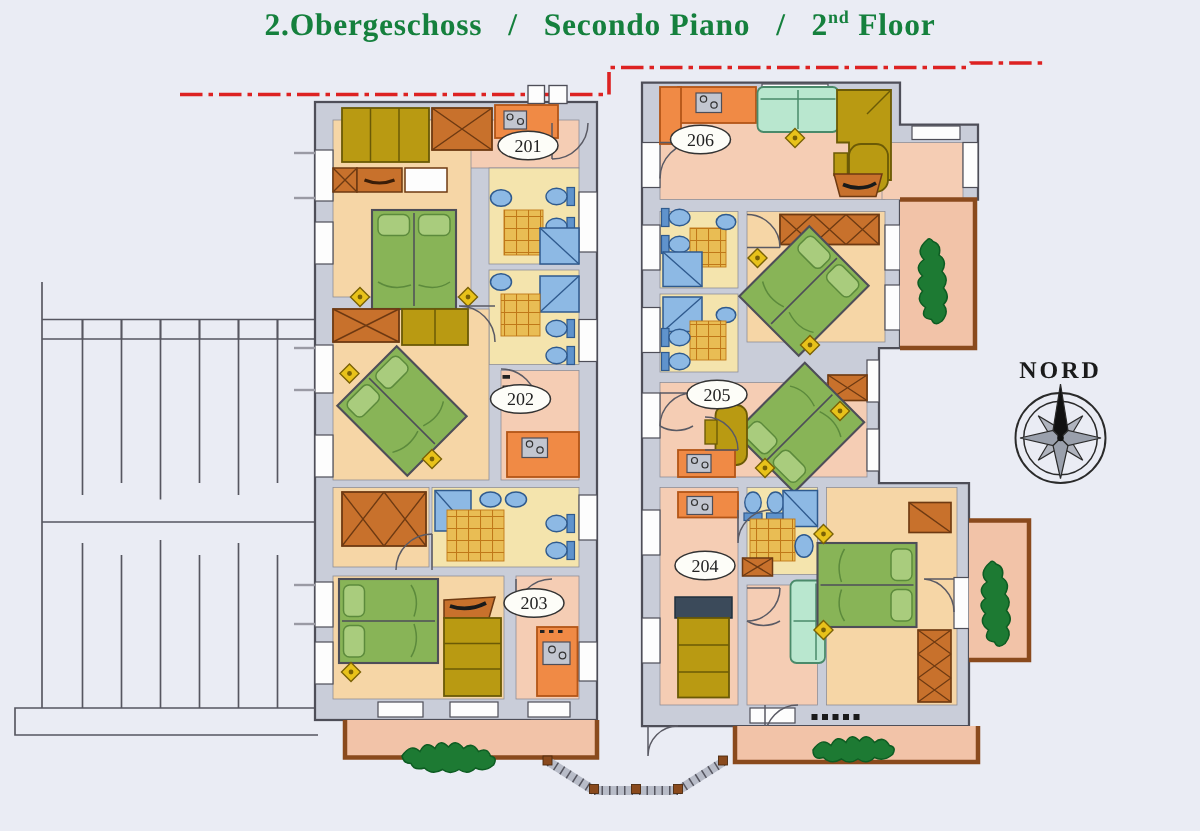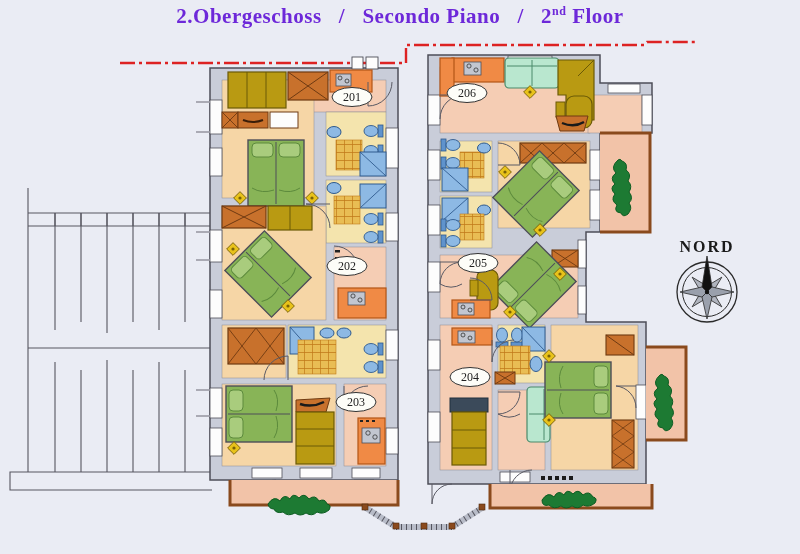--- a/index.html
+++ b/index.html
@@ -6,21 +6,21 @@
   body{
     width:800px;height:554px;overflow:hidden;
     background:#eaecf4;
     font-family:"Liberation Serif", serif;
     position:relative;
   }
   #plan-title{
     position:absolute;top:4px;left:0;width:800px;
     text-align:center;
     font-size:21px;font-weight:bold;letter-spacing:0.5px;
-    color:#6d28d9;
+    color:#15803d;
   }
   #plan-title sup{font-size:12px;}
   #plan-svg{position:absolute;top:0;left:0;}
   .room-label-text{
     font-family:"Liberation Serif", serif;
     font-size:12px;fill:#222;
   }
   .nord-text{
     font-family:"Liberation Serif", serif;
     font-size:16px;fill:#1a1a1a;letter-spacing:2px;font-weight:bold;

